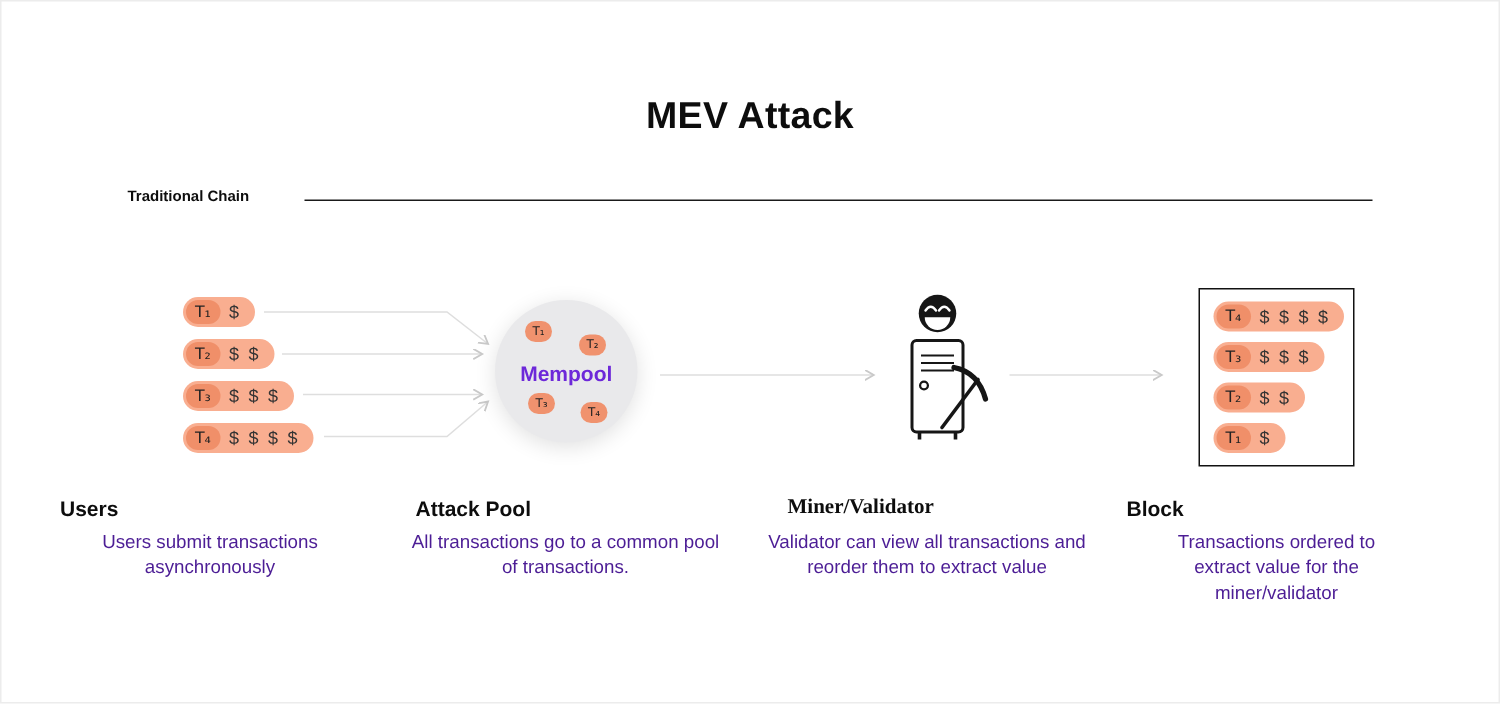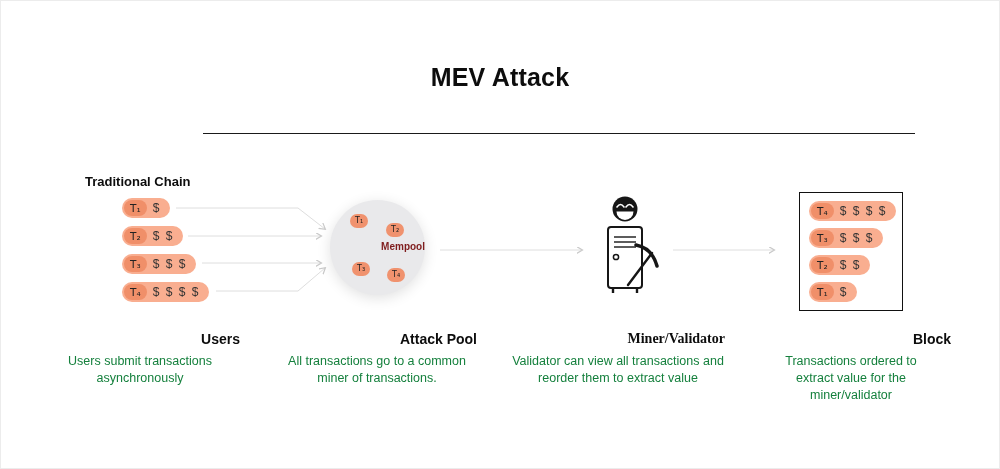--- a/index.html
+++ b/index.html
@@ -13,21 +13,21 @@
   }
   .frame { position:absolute; inset:0; border:1px solid #ececec; pointer-events:none; }
 
   .title {
     position:absolute; top:63px; left:0; width:1000px;
     text-align:center; font-size:25px; font-weight:700; color:#0d0d0d;
     letter-spacing:.2px;
   }
   .section-label {
     position:absolute; top:126px; left:85px;
-    font-size:13px; font-weight:700; color:#0d0d0d;margin-top:48px;
+    font-size:10px; font-weight:700; color:#0d0d0d;
   }
   .section-line {
     position:absolute; top:133px; left:203px; width:712px;
     border-top:1.3px solid #1a1a1a;
   }
 
   
   .pill {
     display:inline-flex; align-items:center;
     background:#f9ae90; border-radius:11px;
@@ -48,21 +48,21 @@
   }
 
   
   .circle {
     position:absolute; left:330px; top:200px; width:95px; height:95px;
     border-radius:50%; background:#e9e9eb;
     box-shadow:0 3px 14px rgba(0,0,0,0.12);
   }
   .mempool-label {
     position:absolute; top:41px; left:0; width:95px;
-    text-align:right; font-weight:700; font-size:10px; color:#7f1d1d;
+    text-align:center; font-weight:700; font-size:14px; color:#6d28d9;
   }
   .mini-badge {
     position:absolute; background:#f0926e; border-radius:8px;
     font-size:8px; line-height:1; padding:3px 5px; color:#222;
     font-family:"DejaVu Sans",sans-serif;
   }
 
   
   .block-box {
     position:absolute; left:799px; top:192px; width:104px; height:119px;
@@ -70,25 +70,25 @@
     padding:8px 0 0 9px;
     display:flex; flex-direction:column; gap:7px; align-items:flex-start;
   }
 
   
   .miner-icon { position:absolute; left:585px; top:192px; }
 
   
   .stage-heading {
     position:absolute; top:331px; width:200px;
-    font-size:14px; font-weight:700; color:#0d0d0d; text-align:right;
+    font-size:14px; font-weight:700; color:#0d0d0d; text-align:left;
   }
   .stage-caption {
     position:absolute; top:353px;
-    font-size:12.5px; color:#15803d; text-align:center; line-height:1.35;
+    font-size:12.5px; color:#4c1d95; text-align:center; line-height:1.35;
   }
   .h-users { left:40px; }   .c-users { left:45px; width:190px; }
   .h-mempool { left:277px; }.c-mempool { left:272px; width:210px; }
   .h-miner { left:525px;font-family:Liberation Serif, serif; }  .c-miner { left:503px; width:230px; }
   .h-block { left:751px; }  .c-block { left:776px; width:150px; }
 
   .arrows { position:absolute; inset:0; pointer-events:none; }
 </style>
 </head>
 <body>
@@ -186,15 +186,15 @@
     <span class="dollars">$</span>
   </div>
 </div>
 
 <div class="stage-heading h-users">Users</div>
 <div class="stage-heading h-mempool">Attack Pool</div>
 <div class="stage-heading h-miner">Miner/Validator</div>
 <div class="stage-heading h-block">Block</div>
 
 <div class="stage-caption c-users">Users submit transactions asynchronously</div>
-<div class="stage-caption c-mempool">All transactions go to a common miner of transactions.</div>
+<div class="stage-caption c-mempool">All transactions go to a common pool of transactions.</div>
 <div class="stage-caption c-miner">Validator can view all transactions and reorder them to extract value</div>
 <div class="stage-caption c-block">Transactions ordered to extract value for the miner/validator</div>
 
 </body></html>

